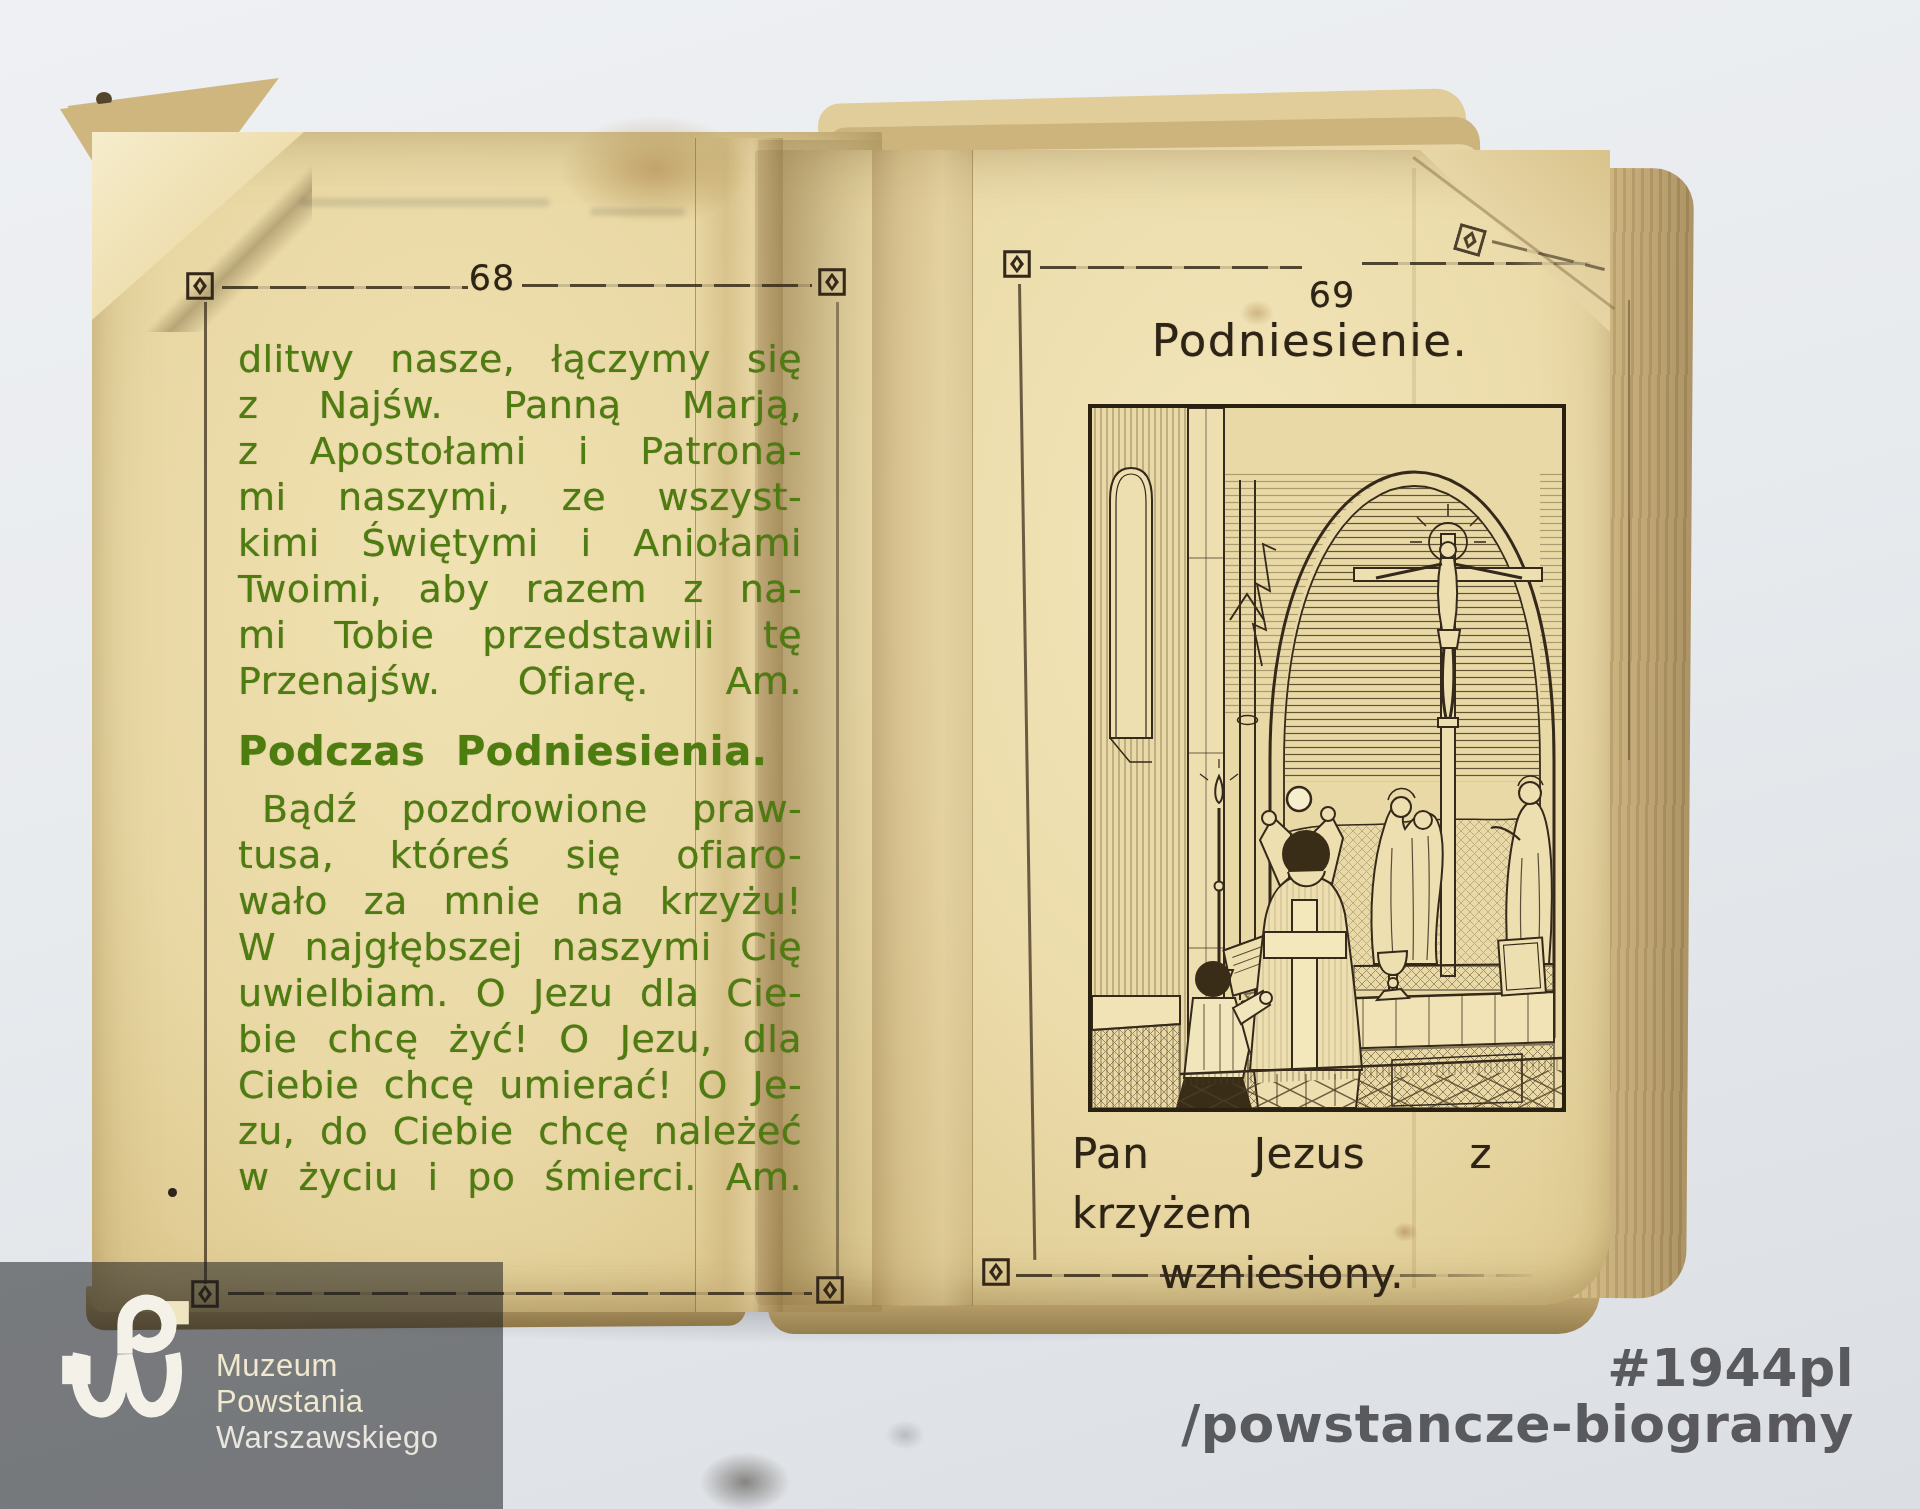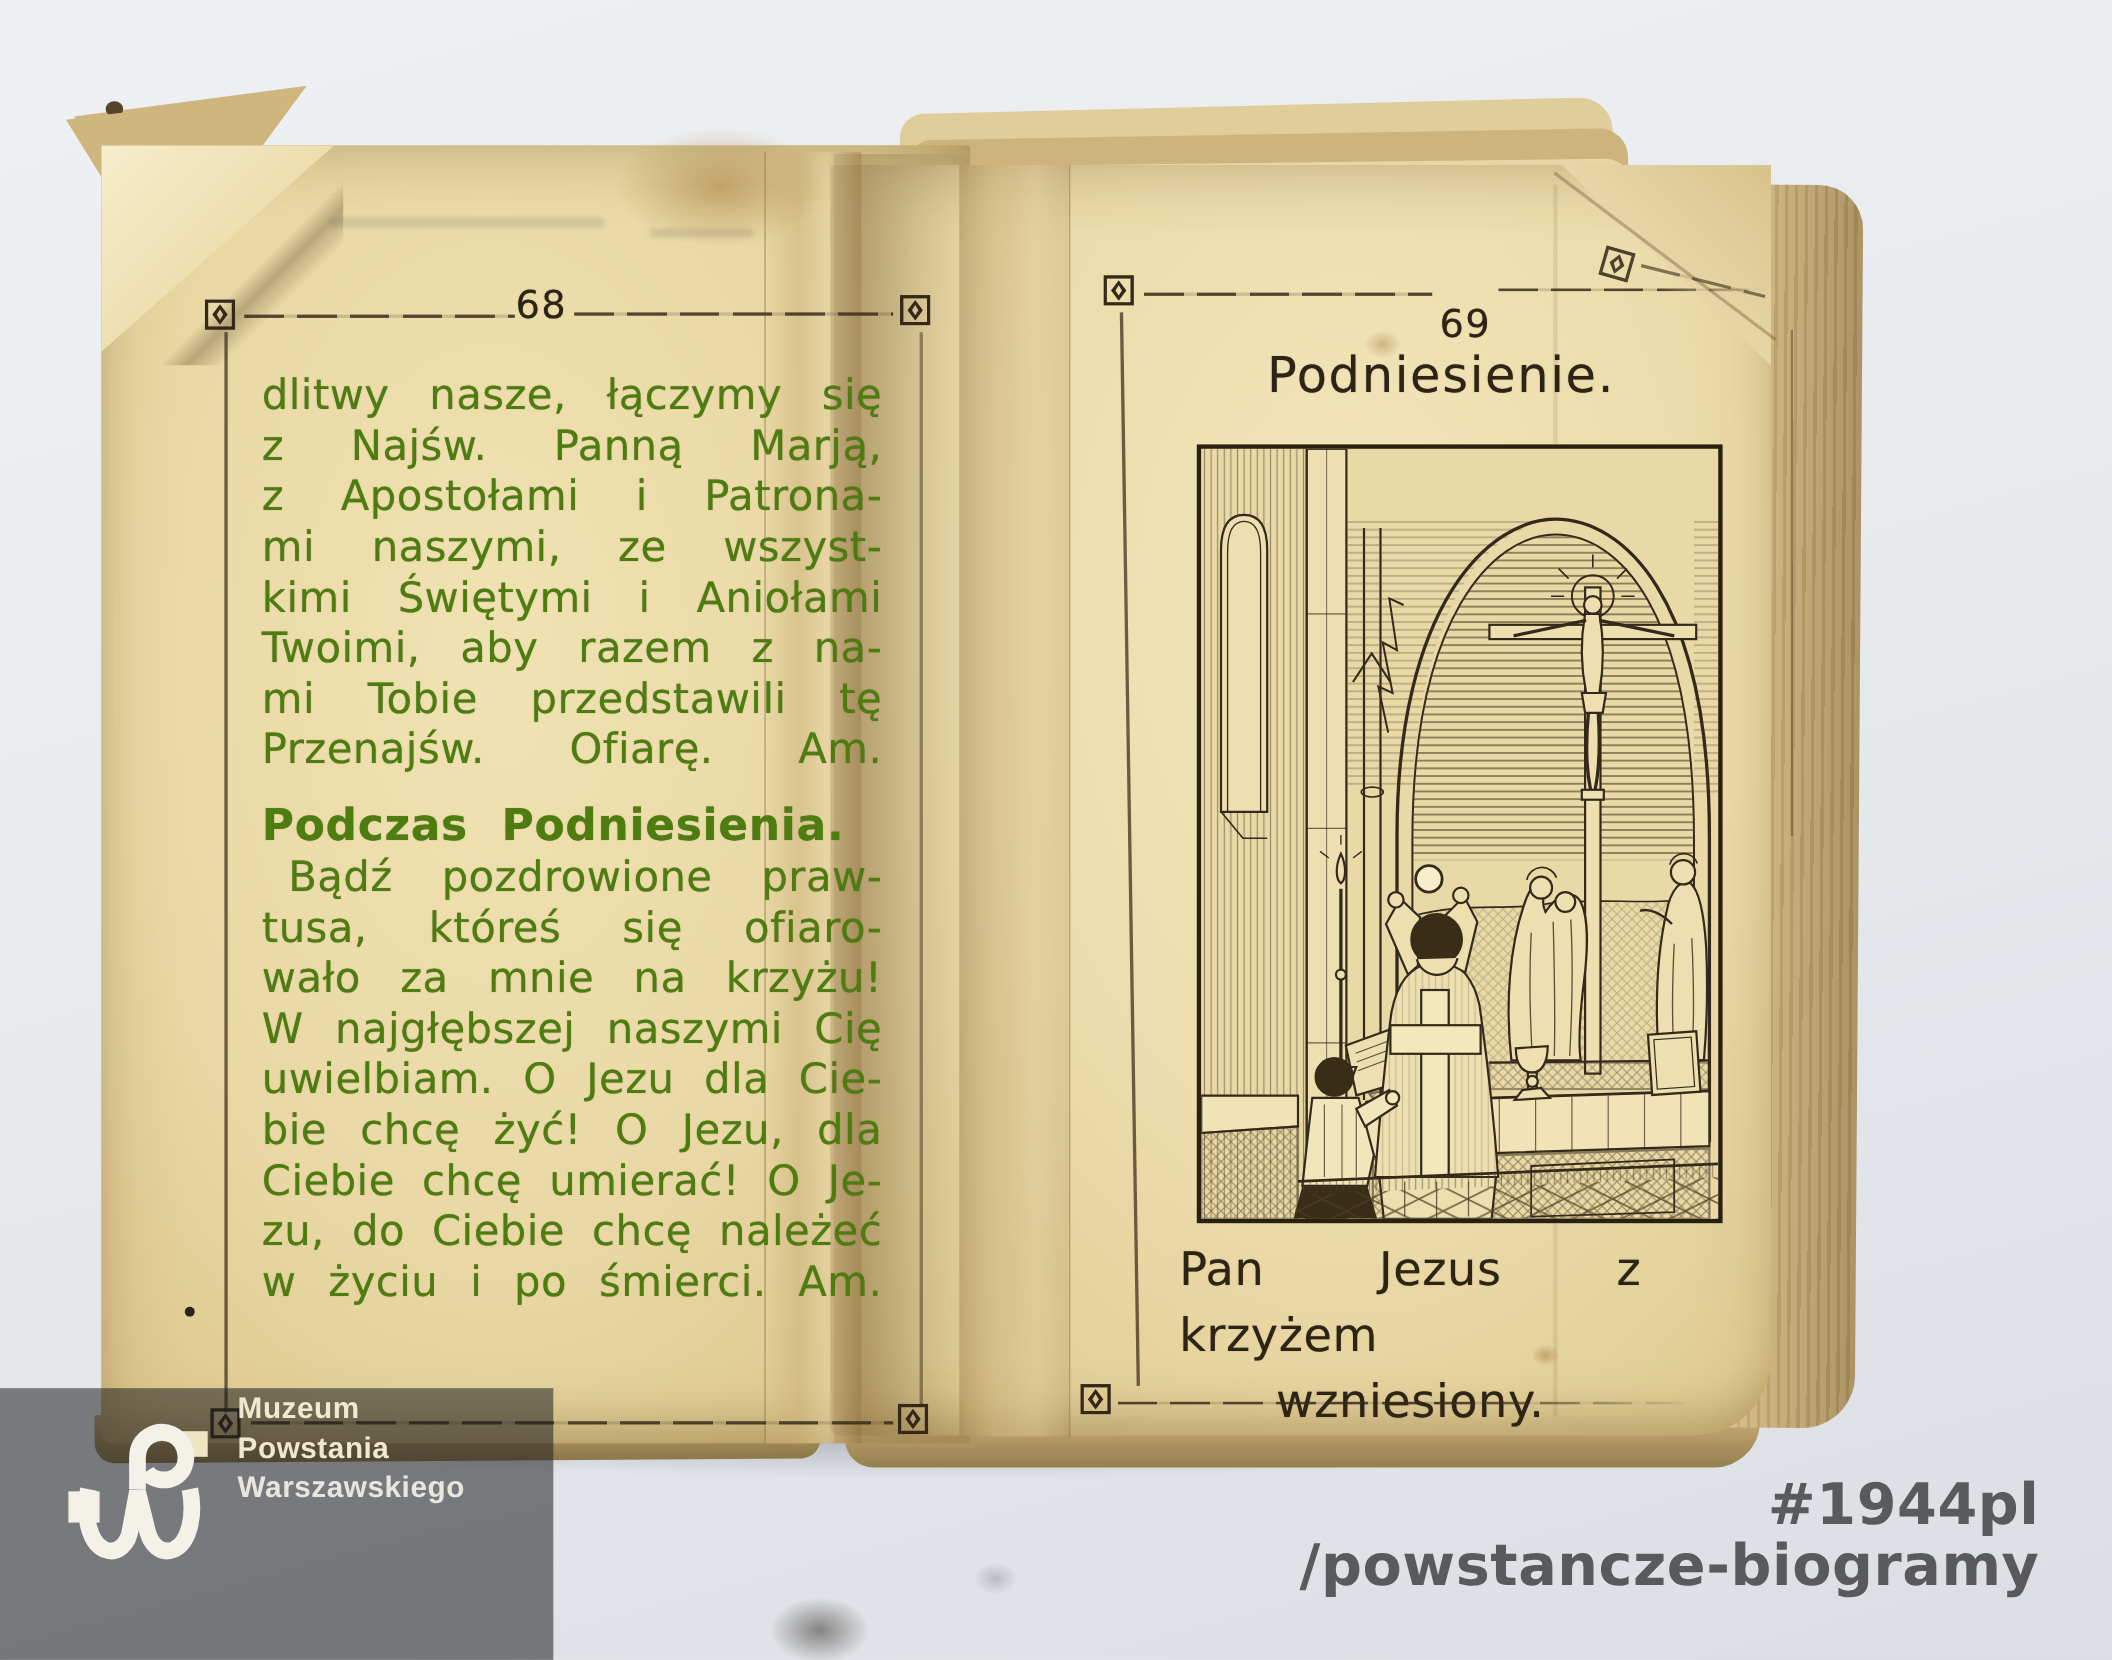--- a/index.html
+++ b/index.html
@@ -82,40 +82,40 @@
     mask-image:linear-gradient(90deg,#000 60%,transparent 100%);}
   .pagenum{z-index:30;font-size:35px;color:#2d2416;letter-spacing:1px;text-shadow:0 0 1px rgba(45,36,22,.45);}
   .vrule{width:2.5px;background:rgba(55,42,25,.72);z-index:30;}
 
   .textcol{left:238px;top:336px;width:564px;z-index:30;color:#4d7c0f;
     font-size:38px;line-height:46px;word-spacing:2px;letter-spacing:.4px;
     text-shadow:0 0 1px rgba(45,36,22,.42);}
   .jline{text-align:justify;text-align-last:justify;}
   .indent{padding-left:24px;}
   .bheading{font-weight:bold;font-size:40px;word-spacing:16px;letter-spacing:.6px;
-    margin-top:24px;}
+    margin-top:24px;margin-bottom:12px;}
 
   .title69{left:1030px;top:314px;width:560px;text-align:center;z-index:30;
     font-size:45px;color:#2d2416;letter-spacing:1.5px;word-spacing:4px;
     text-shadow:0 0 1px rgba(45,36,22,.45);}
   .caption{left:1072px;top:1124px;width:420px;z-index:30;color:#2d2416;
     font-size:42px;line-height:60px;letter-spacing:.5px;
     text-shadow:0 0 1px rgba(45,36,22,.45);}
   .cap1{text-align:justify;text-align-last:justify;}
   .cap2{text-align:center;}
 
   .engraving-frame{left:1088px;top:404px;width:478px;height:708px;z-index:30;
     border:4px solid #2a2012;background:#e9d9a6;box-sizing:border-box;
     box-shadow:inset 0 0 30px rgba(110,85,40,.25);}
 
   
   .wm-box{left:0;top:1262px;width:503px;height:247px;background:rgba(28,29,32,.54);z-index:60;}
   .wm-logo{left:50px;top:1292px;width:152px;height:158px;z-index:61;}
-  .wm-text{left:216px;top:1262px;z-index:61;font-family:"Liberation Sans",sans-serif;
-    font-weight:bold;font-size:27px;line-height:36px;letter-spacing:.5px;}
+  .wm-text{left:216px;top:1348px;z-index:61;font-family:"Liberation Sans",sans-serif;
+    font-weight:normal;font-size:31px;line-height:36px;letter-spacing:.5px;}
   .wm-l1,.wm-l2{color:#f1e9cf;}
   .wm-l3{color:#e9e6df;}
 
   .hashtags{right:66px;top:1340px;z-index:62;text-align:right;
     font-weight:bold;font-size:52px;line-height:56px;letter-spacing:.5px;
     color:rgba(60,60,63,.82);}
 </style>
 </head>
 <body>
 

